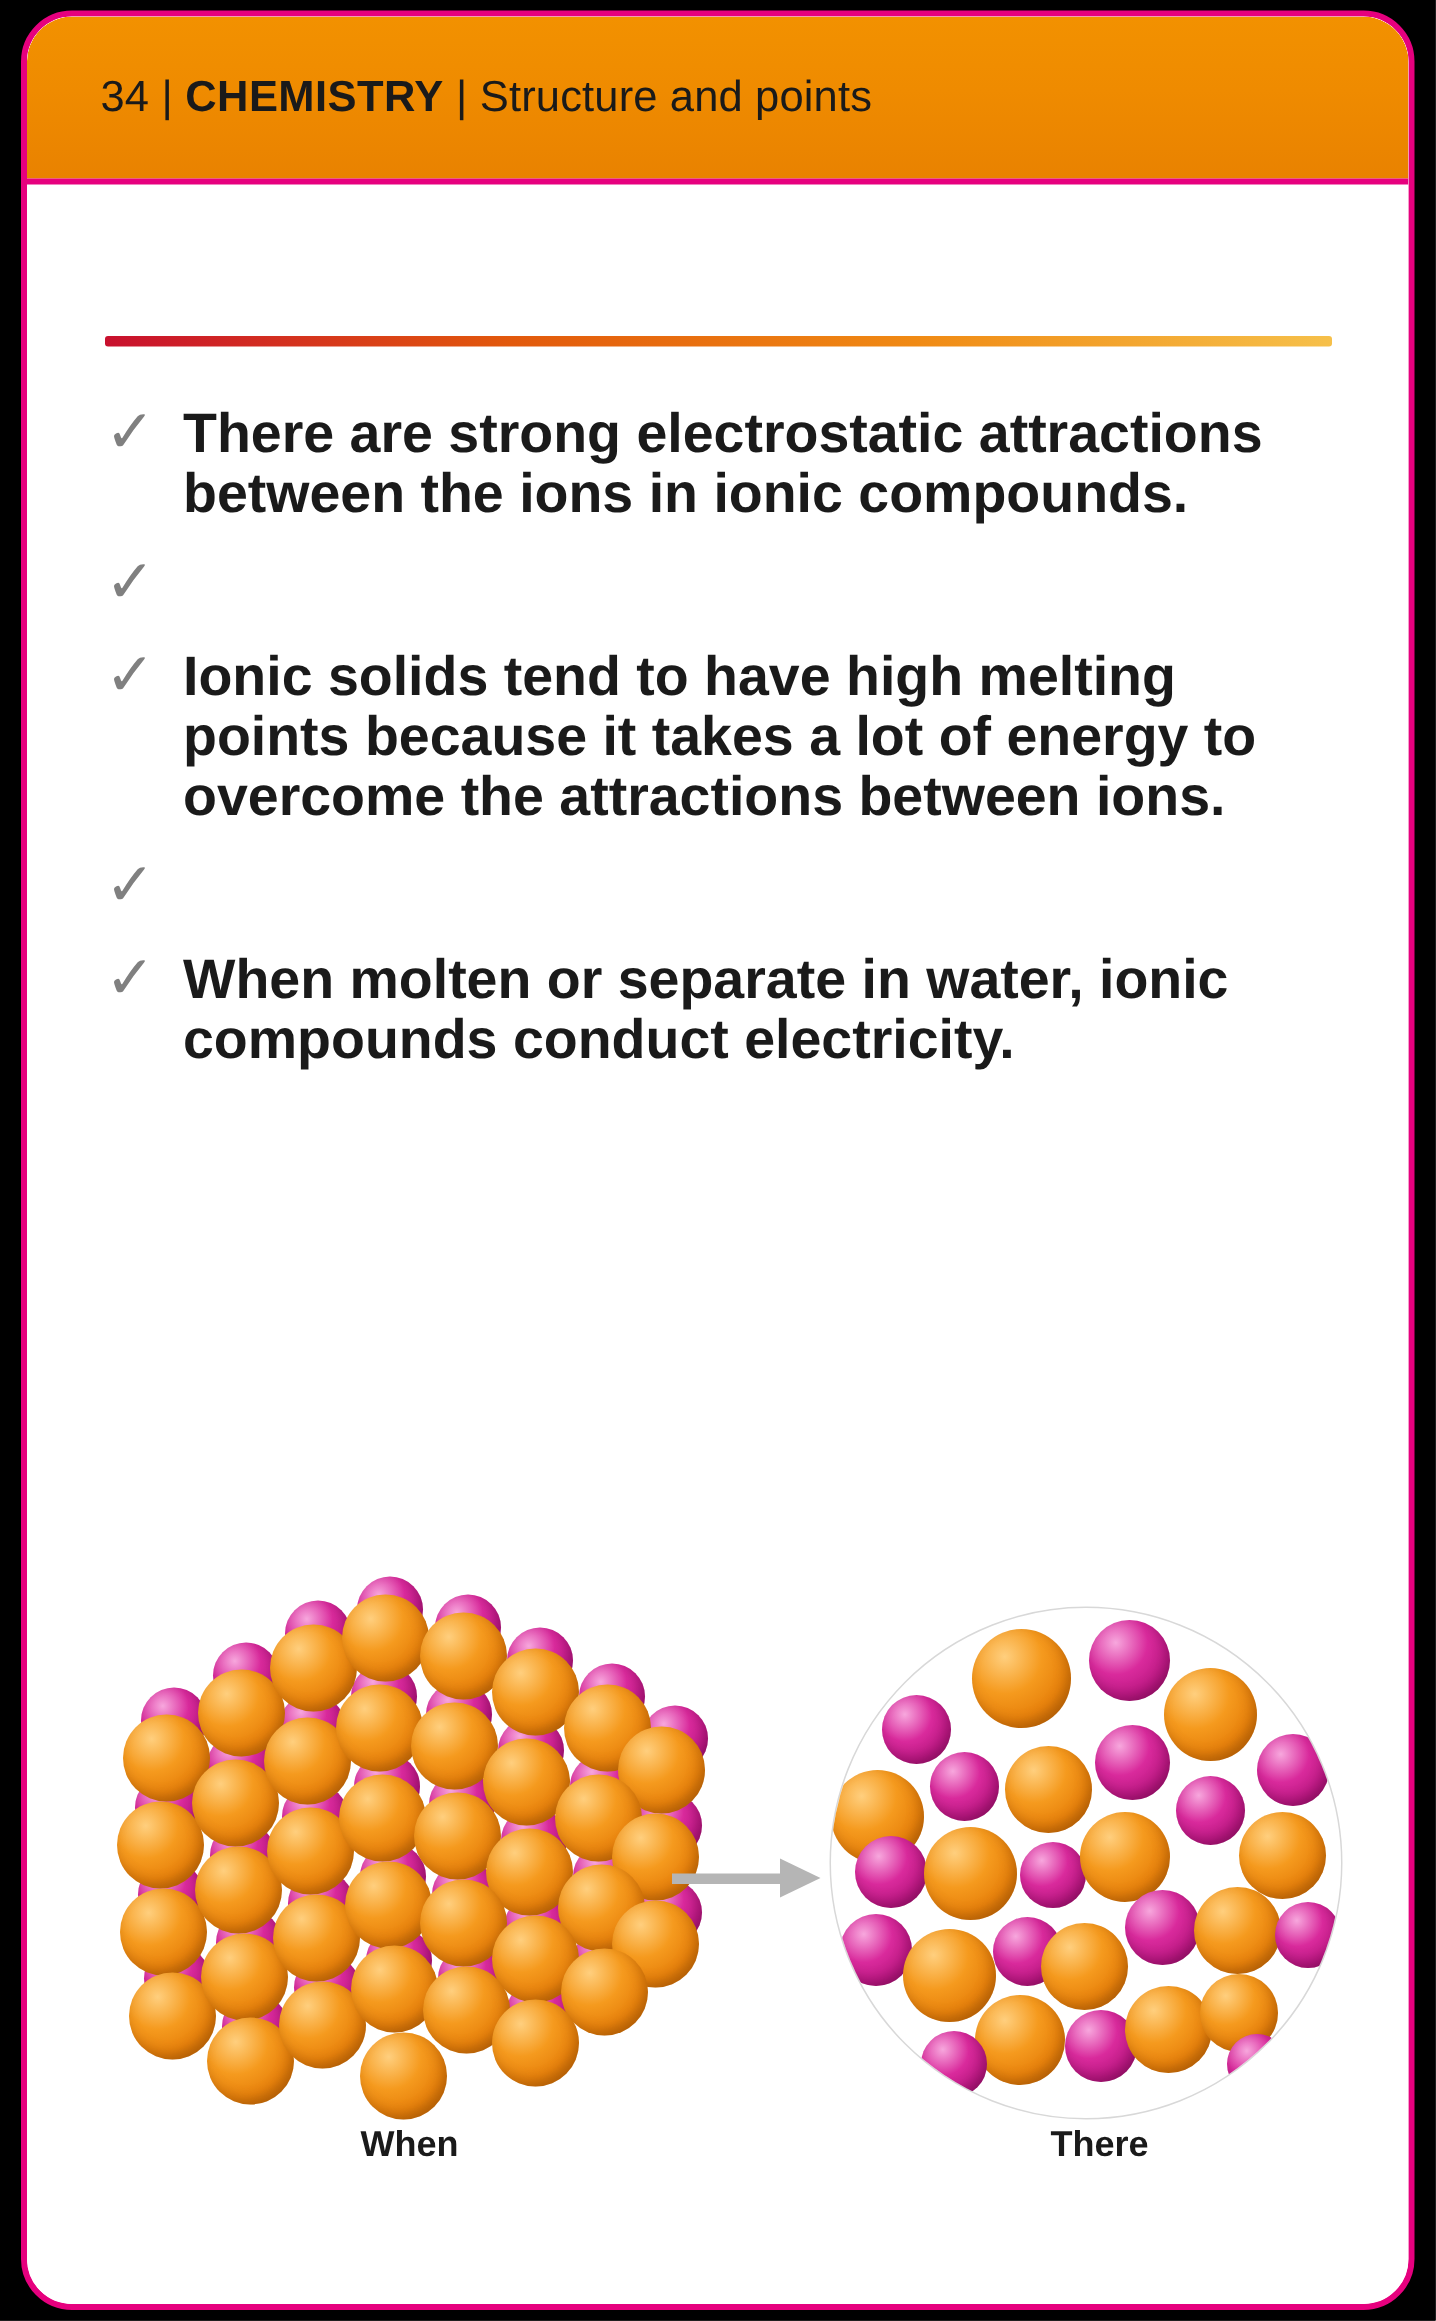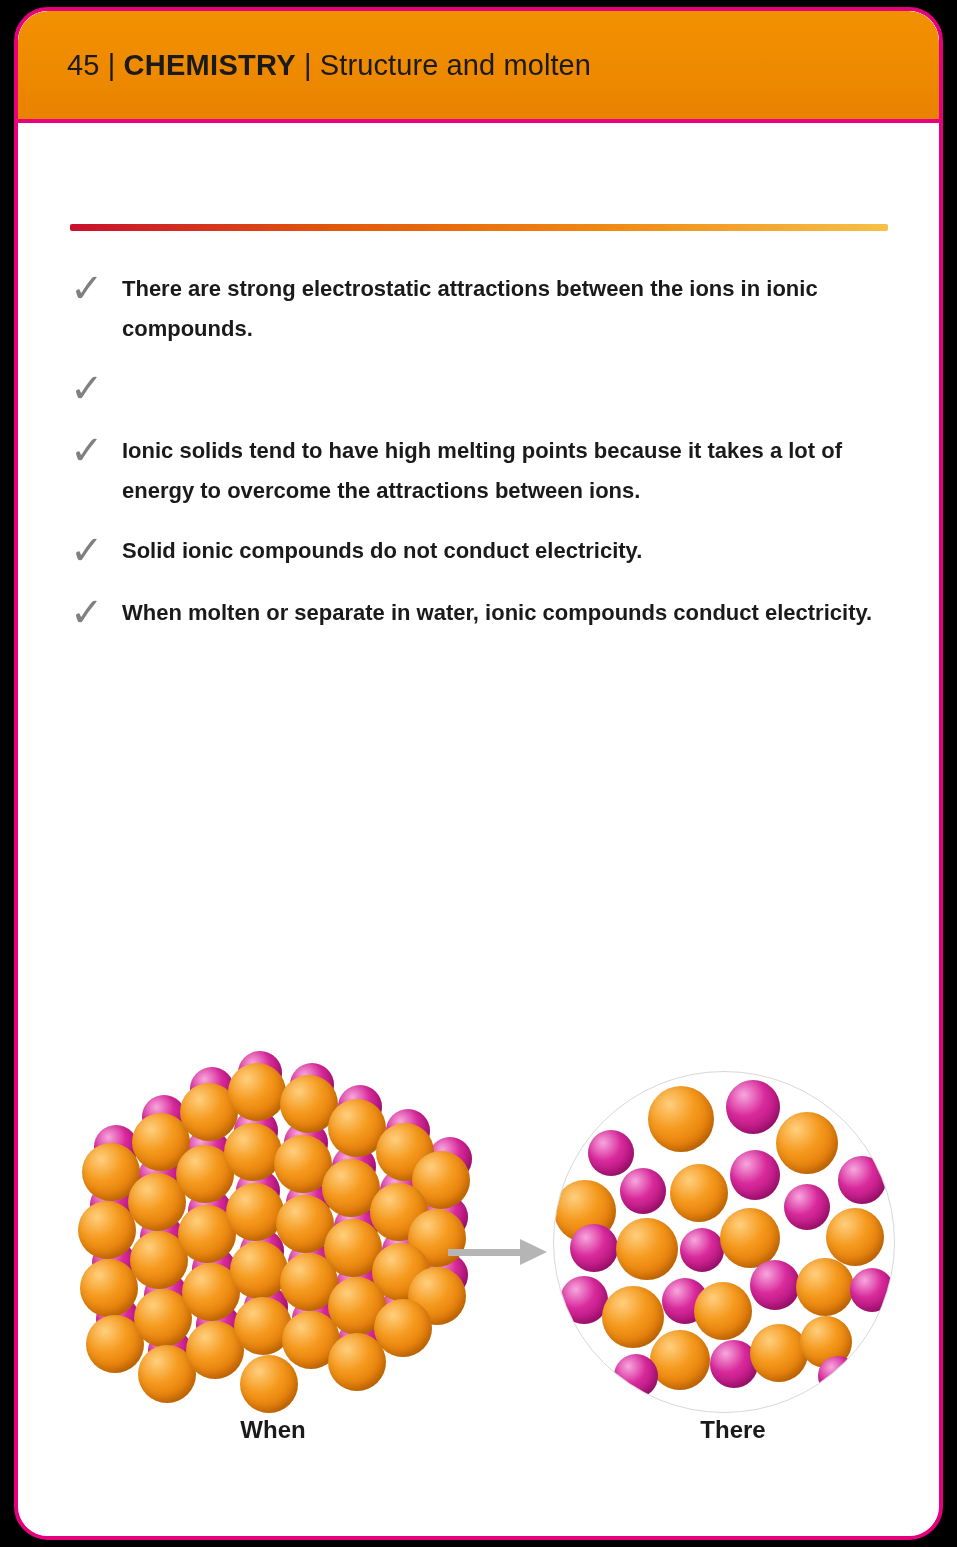--- a/index.html
+++ b/index.html
@@ -117,21 +117,21 @@
   .tick {
     width: 52px;
     flex: 0 0 52px;
     color: #808080;
     font-size: 40px;
     line-height: 42px;
     font-family: "DejaVu Sans", sans-serif;
     transform: translateY(-2px);
   }
   .bullet-text {
-    font-size: 22px;
+    font-size: 37px;
     line-height: 40px;
     font-weight: 700;
     color: #1a1a1a;
     max-width: 772px;
   }
 
   
   .paragraph {
     position: absolute;
     left: 52px;
@@ -228,46 +228,45 @@
 </style>
 </head>
 <body>
 
 <div class="page-outer">
   <div class="page-frame">
     <div class="page-inner">
 
       <div class="header-bar">
         <div class="header-text">
-          <span class="pg">45</span>
+          <span class="pg">34</span>
           <span class="sep">|</span>
           <span class="subject">CHEMISTRY</span>
           <span class="sep">|</span>
-          <span class="topic">Structure and molten</span>
+          <span class="topic">Structure and points</span>
         </div>
       </div>
       <div class="header-underline"></div>
 
       <div class="title-rule"></div>
 
       <div class="bullets">
         <div class="bullet">
           <div class="tick">✓</div>
           <div class="bullet-text">There are strong electrostatic attractions between the ions in ionic compounds.</div>
         </div>
         <div class="bullet">
           <div class="tick">✓</div>
         </div>
         <div class="bullet">
           <div class="tick">✓</div>
           <div class="bullet-text">Ionic solids tend to have high melting points because it takes a lot of energy to overcome the attractions between ions.</div>
         </div>
         <div class="bullet">
           <div class="tick">✓</div>
-          <div class="bullet-text">Solid ionic compounds do not conduct electricity.</div>
         </div>
         <div class="bullet">
           <div class="tick">✓</div>
           <div class="bullet-text">When molten or separate in water, ionic compounds conduct electricity.</div>
         </div>
       </div>
 
 
       <div class="figure">
 

